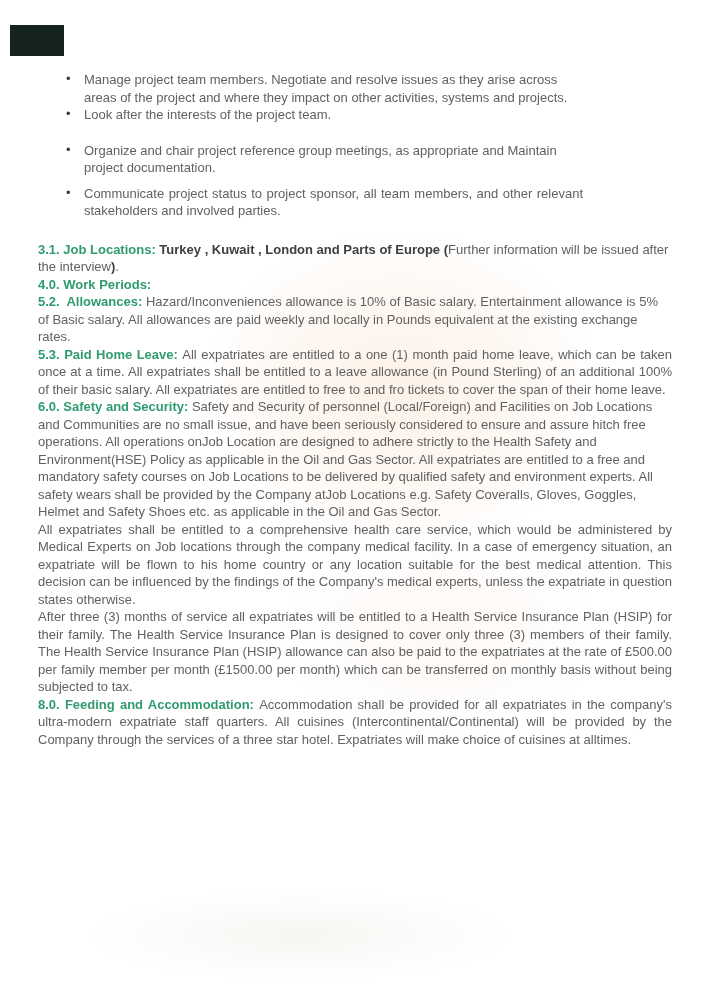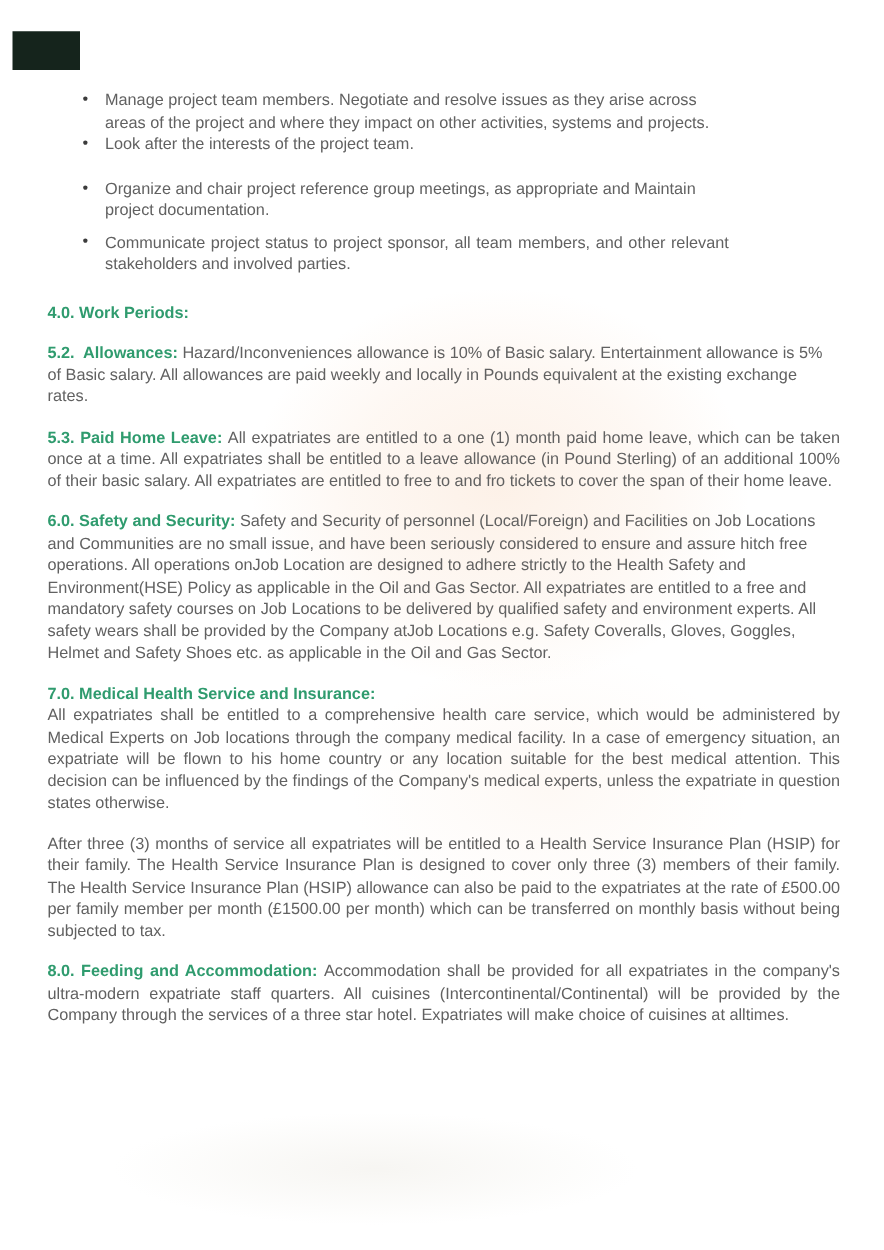--- a/index.html
+++ b/index.html
@@ -52,21 +52,21 @@
   }
   
   .bullet-group { margin: 0; }
   #bullets .bullet-group:nth-child(2) { margin-top: 18px; }
   #bullets .bullet-group:nth-child(3) { margin-top: 8px; }
   .bullet-item { position: relative; padding-left: 46px; margin-right: 89px; }
   .bullet-dot { position: absolute; left: 28px; top: -1px; color: #3c3c3c; font-size: 13px; }
   .bullet-text { display: block; }
   #bullets .bullet-group:nth-child(3) .bullet-text { text-align: justify; }
   
-  .para { margin-top: 15px; }
+  .para { }
   #sections .para:first-child { margin-top: 21px; }
   .para .heading { display: block; }
   .para.justify .body-text { text-align: justify; }
   .para.hang { padding-left: 45px; text-indent: -45px; }
   .seg-green { color: #2f9b6e; font-weight: bold; }
   .seg-bold { color: #3c4043; font-weight: bold; }
   .seg-regular { color: #616161; font-weight: normal; }
 </style>
 </head>
 <body>
@@ -96,33 +96,35 @@
         </div>
         <div class="bullet-group">
           <div class="bullet-item">
             <span class="bullet-dot">•</span>
             <span class="bullet-text">Communicate project status to project sponsor, all team members, and other relevant stakeholders and involved parties.</span>
           </div>
         </div>
       </div>
     <div id="sections">
         <div class="para">
+          <div class="body-text"><span class="seg-green">3.1. Job Locations: </span><span class="seg-bold">Turkey , Kuwait , London and Parts of Europe (</span><span class="seg-regular">Further information will be issued after the interview</span><span class="seg-bold">)</span><span class="seg-regular">.</span></div>
+        </div>
+        <div class="para">
           <span class="heading seg-green">4.0. Work Periods:</span>
         </div>
         <div class="para">
           <div class="body-text"><span class="seg-green">5.2.&nbsp; Allowances: </span><span class="seg-regular">Hazard/Inconveniences allowance is 10% of Basic salary. Entertainment allowance is 5% of Basic salary. All allowances are paid weekly and locally in Pounds equivalent at the existing exchange rates.</span></div>
         </div>
         <div class="para justify">
           <div class="body-text"><span class="seg-green">5.3. Paid Home Leave: </span><span class="seg-regular">All expatriates are entitled to a one (1) month paid home leave, which can be taken once at a time. All expatriates shall be entitled to a leave allowance (in Pound Sterling) of an additional 100% of their basic salary. All expatriates are entitled to free to and fro tickets to cover the span of their home leave.</span></div>
         </div>
         <div class="para">
           <div class="body-text"><span class="seg-green">6.0. Safety and Security: </span><span class="seg-regular">Safety and Security of personnel (Local/Foreign) and Facilities on Job Locations and Communities are no small issue, and have been seriously considered to ensure and assure hitch free operations. All operations onJob Location are designed to adhere strictly to the Health Safety and Environment(HSE) Policy as applicable in the Oil and Gas Sector. All expatriates are entitled to a free and mandatory safety courses on Job Locations to be delivered by qualified safety and environment experts. All safety wears shall be provided by the Company atJob Locations e.g. Safety Coveralls, Gloves, Goggles, Helmet and Safety Shoes etc. as applicable in the Oil and Gas Sector.</span></div>
         </div>
         <div class="para justify">
-          <span class="heading seg-green">7.0. Medical Health Service and Insurance:</span>
           <div class="body-text"><span class="seg-regular">All expatriates shall be entitled to a comprehensive health care service, which would be administered by Medical Experts on Job locations through the company medical facility. In a case of emergency situation, an expatriate will be flown to his home country or any location suitable for the best medical attention. This decision can be influenced by the findings of the Company's medical experts, unless the expatriate in question states otherwise.</span></div>
         </div>
         <div class="para justify">
           <div class="body-text"><span class="seg-regular">After three (3) months of service all expatriates will be entitled to a Health Service Insurance Plan (HSIP) for their family. The Health Service Insurance Plan is designed to cover only three (3) members of their family. The Health Service Insurance Plan (HSIP) allowance can also be paid to the expatriates at the rate of £500.00 per family member per month (£1500.00 per month) which can be transferred on monthly basis without being subjected to tax.</span></div>
         </div>
         <div class="para justify">
           <div class="body-text"><span class="seg-green">8.0. Feeding and Accommodation: </span><span class="seg-regular">Accommodation shall be provided for all expatriates in the company's ultra-modern expatriate staff quarters. All cuisines (Intercontinental/Continental) will be provided by the Company through the services of a three star hotel. Expatriates will make choice of cuisines at alltimes.</span></div>
         </div>
       </div>
   </div>

